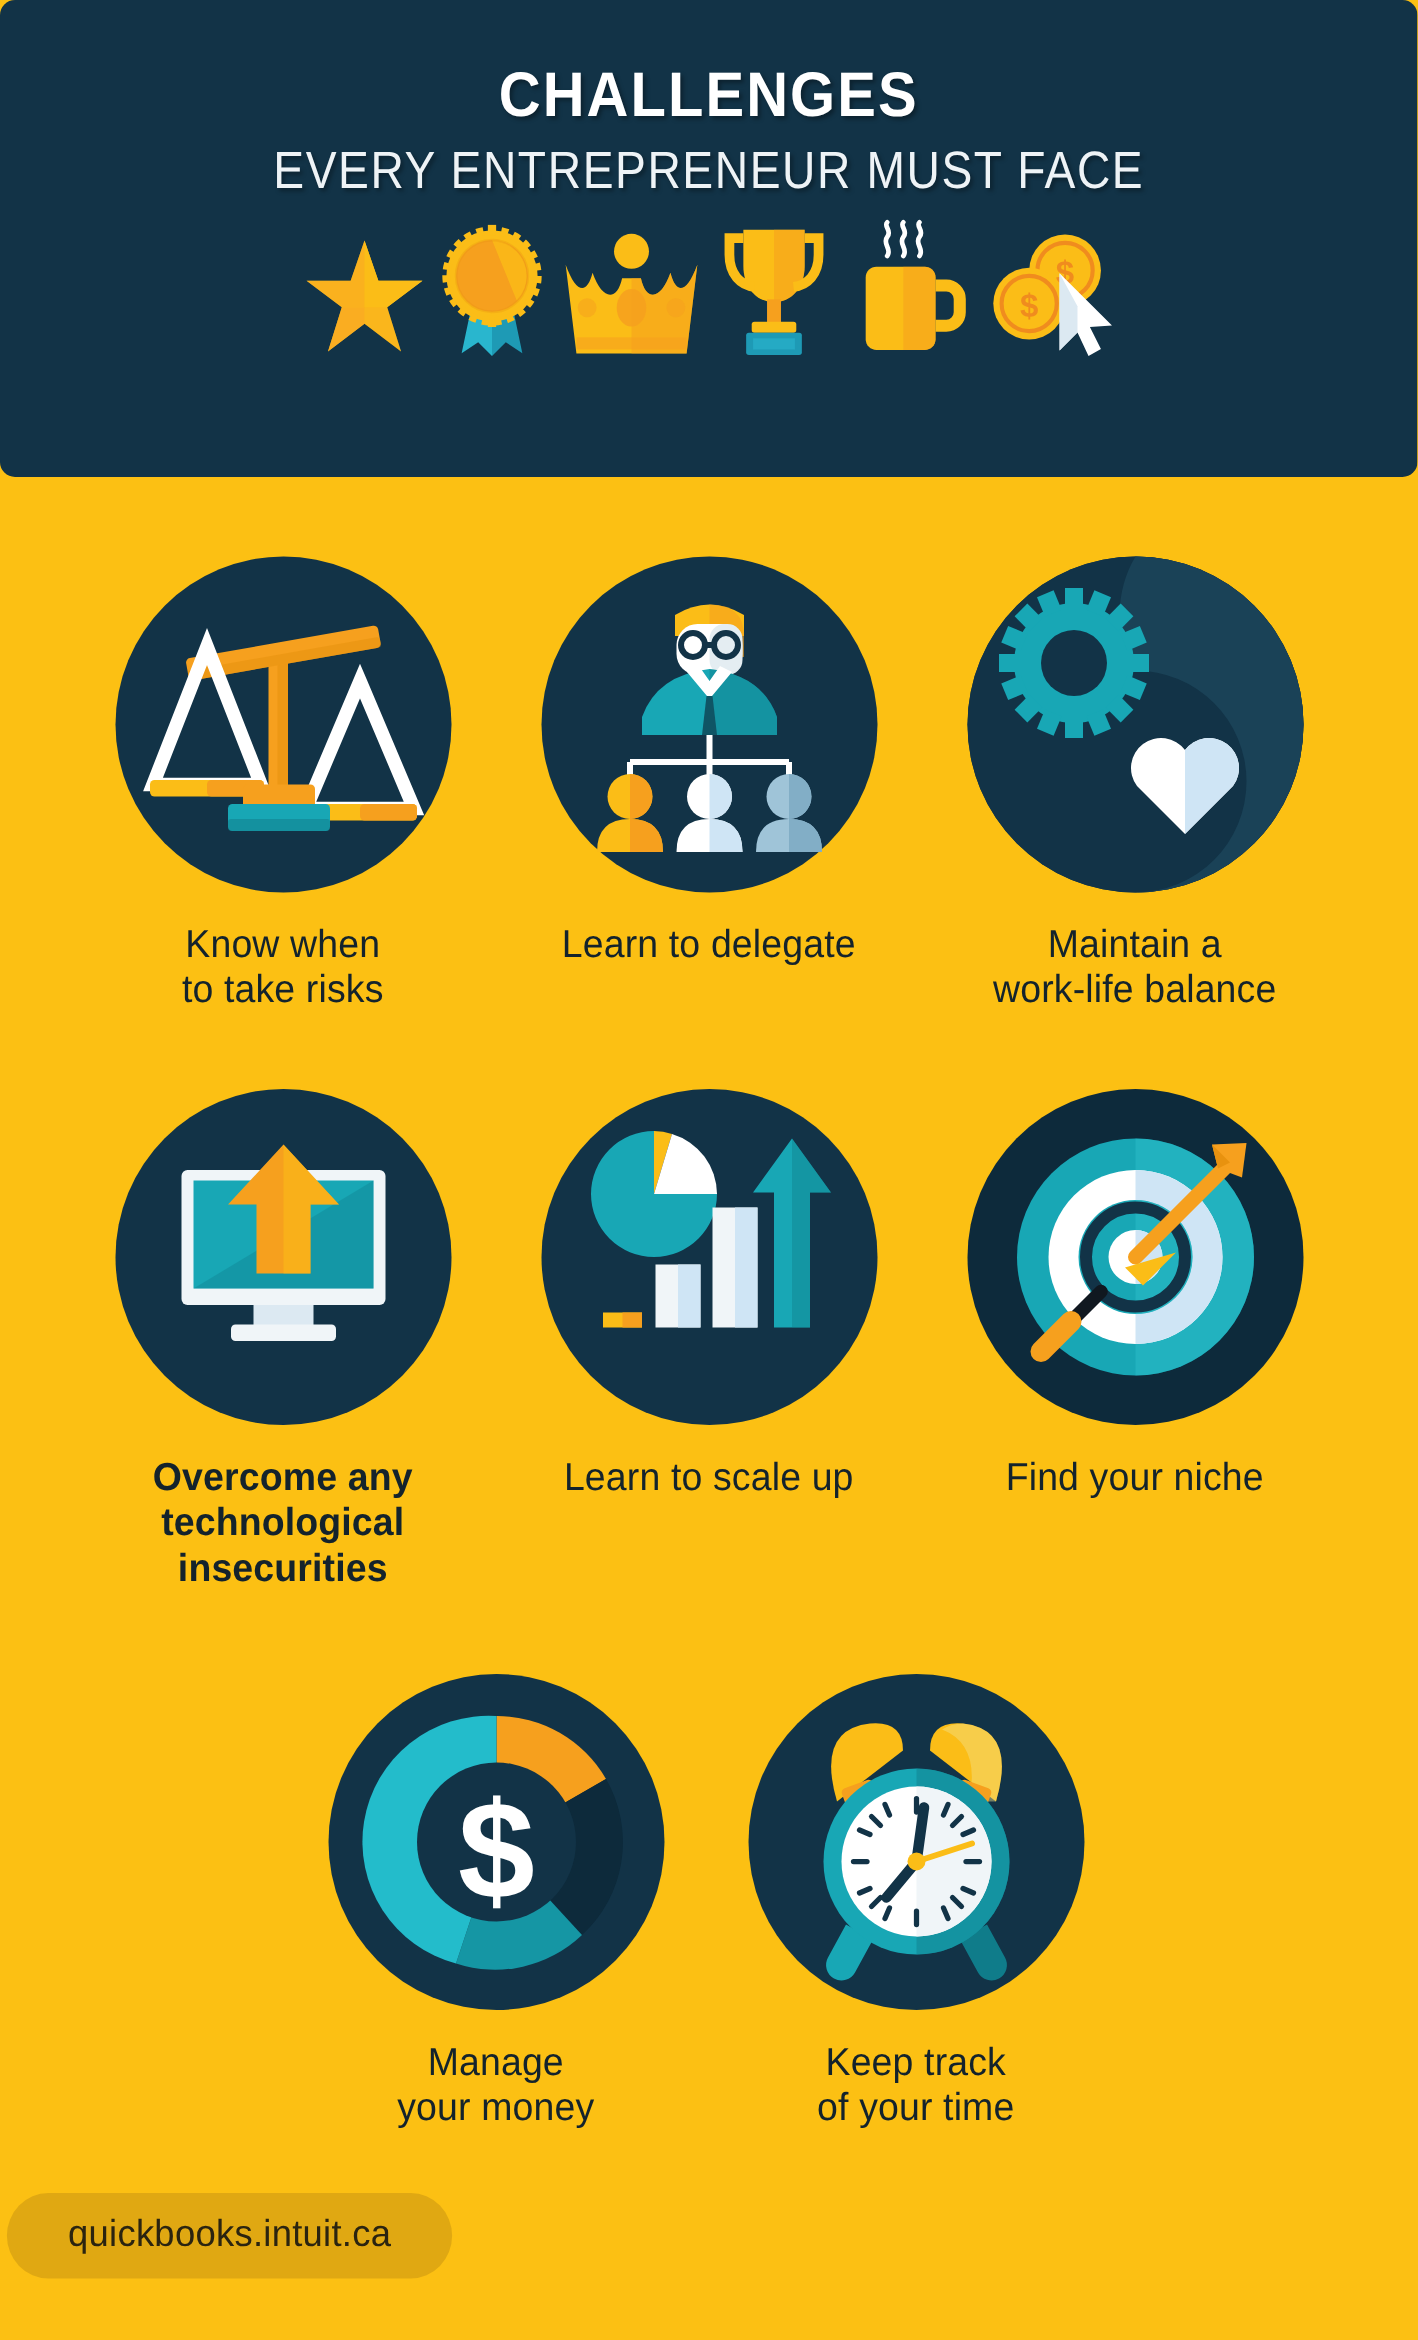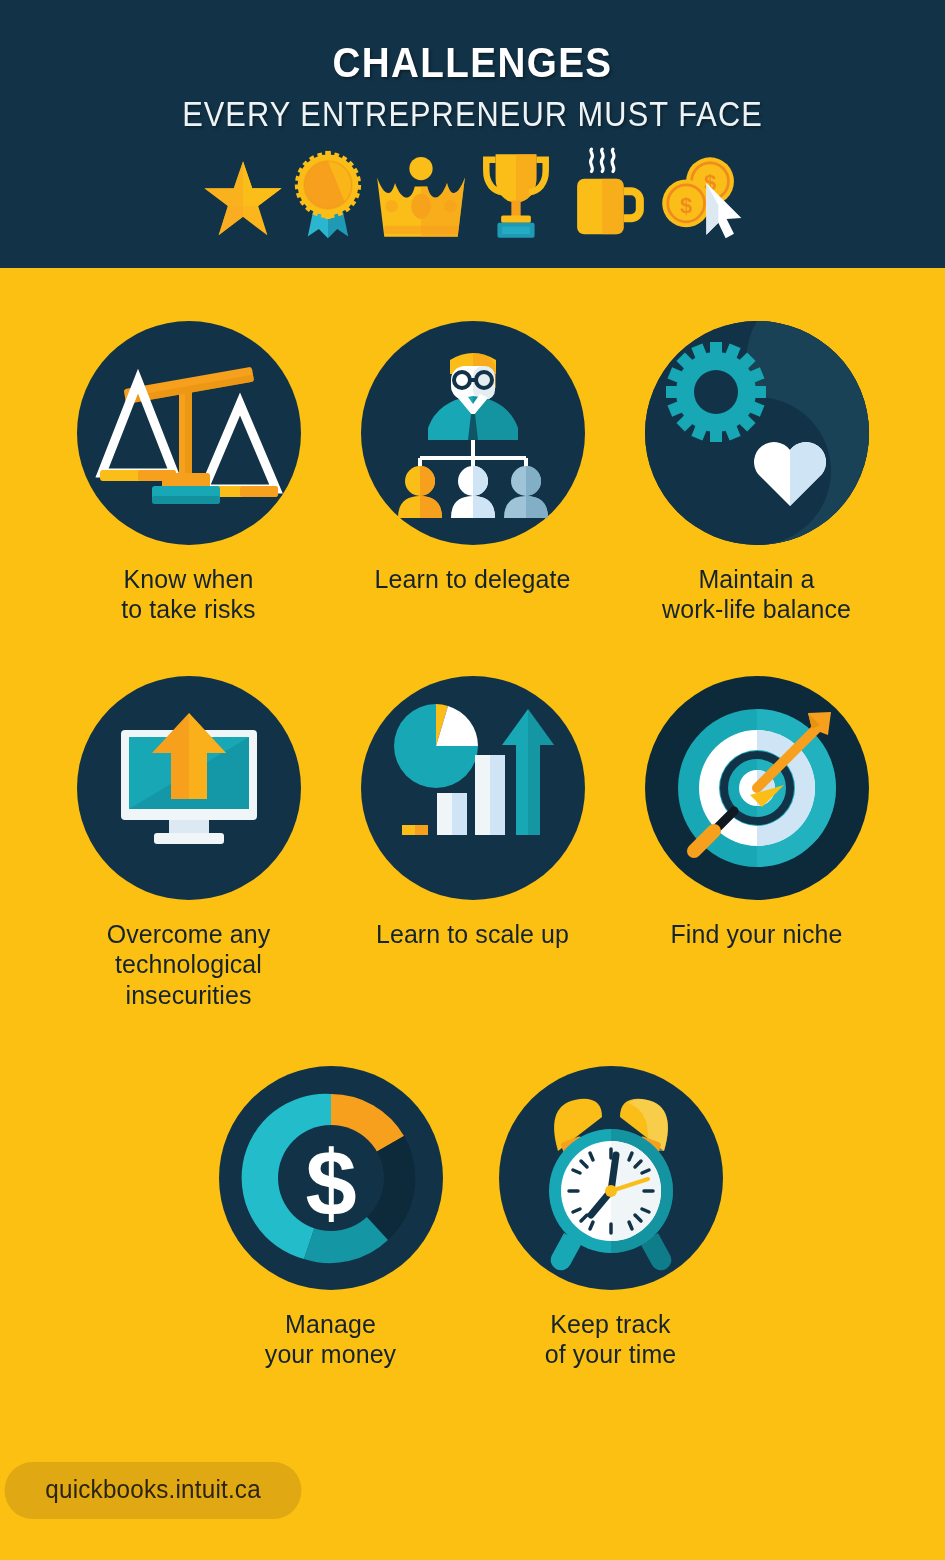--- a/index.html
+++ b/index.html
@@ -6,24 +6,25 @@
   html,body { width:945px; height:1560px; }
   body {
     background:#FCC013;
     font-family:"Liberation Sans", sans-serif;
     overflow:hidden;
     position:relative;
   }
 
   
   .header {
-    width:945px; height:268px;
+    width:945px; height:318px;
     background:#123347;
     position:relative;
     text-align:center;
+    border-radius:10px;
   }
   .title {
     color:#ffffff;
     font-size:42px;
     font-weight:bold;
     letter-spacing:1.5px;
     padding-top:42px;
     line-height:1.0;
     text-shadow:2px 2px 3px rgba(0,0,0,0.35);
     transform:scaleX(0.92);
@@ -311,21 +312,21 @@
           <path d="M0 -18 a20 20 0 0 1 32 24 L0 38 Z" fill="#CFE5F5"></path>
         </g>
       </svg>
     </div>
     <div class="caption">
       <div>Maintain a</div>
       <div>work-life balance</div>
     </div>
   </div>
 
-  <div class="cell" style="left:46px; top:405px;">
+  <div class="cell" style="left:46px; top:405px;font-weight:bold;">
     <div class="circle-wrap">
       <svg width="230" height="230" viewBox="0 0 230 230">
         <circle cx="115" cy="115" r="112" fill="#123347"></circle>
         <rect x="47" y="57" width="136" height="90" rx="4" fill="#F0F5F8"></rect>
         <rect x="55" y="64" width="120" height="72" fill="#18A7B5"></rect>
         <path d="M175 64 L175 136 L55 136 Z" fill="#0F7C8A" opacity="0.35"></path>
         <polygon points="115,40 152,80 133,80 133,126 97,126 97,80 78,80" fill="#F6A01E"></polygon>
         <polygon points="115,40 152,80 133,80 133,126 115,126" fill="#FBBD17" opacity="0.55"></polygon>
         <rect x="95" y="147" width="40" height="16" fill="#DCE9F2"></rect>
         <rect x="80" y="160" width="70" height="11" rx="3" fill="#F0F5F8"></rect>

